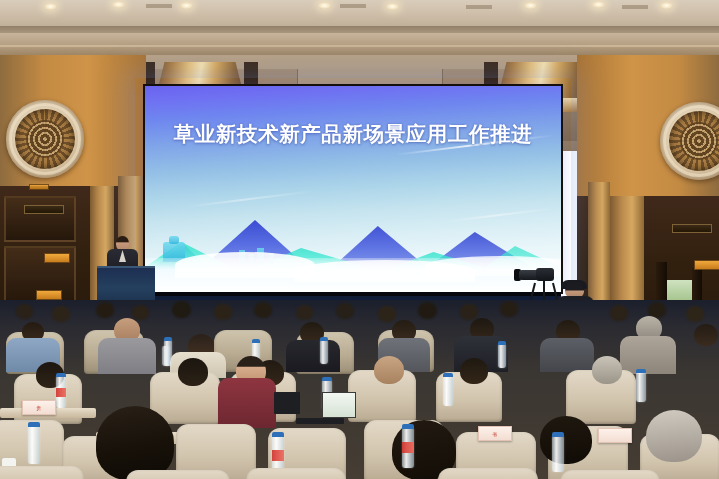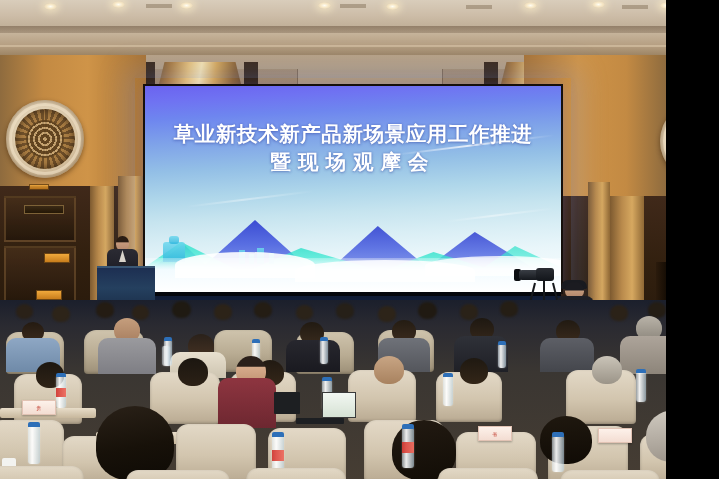--- a/index.html
+++ b/index.html
@@ -1,21 +1,21 @@
 <!DOCTYPE html>
 <html><head>
 <meta charset="utf-8">
 <style>
   * { margin:0; padding:0; box-sizing:border-box; }
   html,body { width:719px; height:479px; overflow:hidden; background:#000; }
   body { font-family:"Liberation Sans", sans-serif; }
 
   #scene {
-    position:relative; width:666px; height:479px; overflow:hidden;
-    background:#d946ef;
+    position:relative; width:719px; height:479px; overflow:hidden;
+    background:#ffffff;
   }
 
   
   .ceiling {
     position:absolute; left:0; top:0; width:719px; height:34px;
     background:linear-gradient(180deg,#d9cdbb 0%,#cdbda8 45%,#b9a78e 100%);
   }
   .ceiling-shadow {
     position:absolute; left:0; top:26px; width:719px; height:10px;
     background:linear-gradient(180deg,rgba(60,35,15,0.35),rgba(60,35,15,0.05));
@@ -432,21 +432,20 @@
     <div class="city-block" style="left:112px;bottom:28px;width:7px;height:16px;"></div>
     <div class="city-block" style="left:124px;bottom:28px;width:5px;height:11px;"></div>
 
     <div class="screen-fg"></div>
     <div class="wave" style="left:30px;bottom:14px;width:140px;height:26px;"></div>
     <div class="wave" style="left:150px;bottom:10px;width:180px;height:22px;opacity:.85;"></div>
     <div class="wave" style="left:280px;bottom:16px;width:150px;height:20px;opacity:.8;"></div>
 
     <div class="title-wrap">
       <div class="title-1">草业新技术新产品新场景应用工作推进</div>
-      <div class="title-2">暨现场观摩会</div>
     </div>
   </div>
   <div class="screen-frame"></div>
 
   <div class="stage-front"></div>
   <div class="stage-front-wide"></div>
 
   <div class="speaker-head blur"></div>
   <div class="speaker-body blur"></div>
   <div class="speaker-shirt blur"></div>

